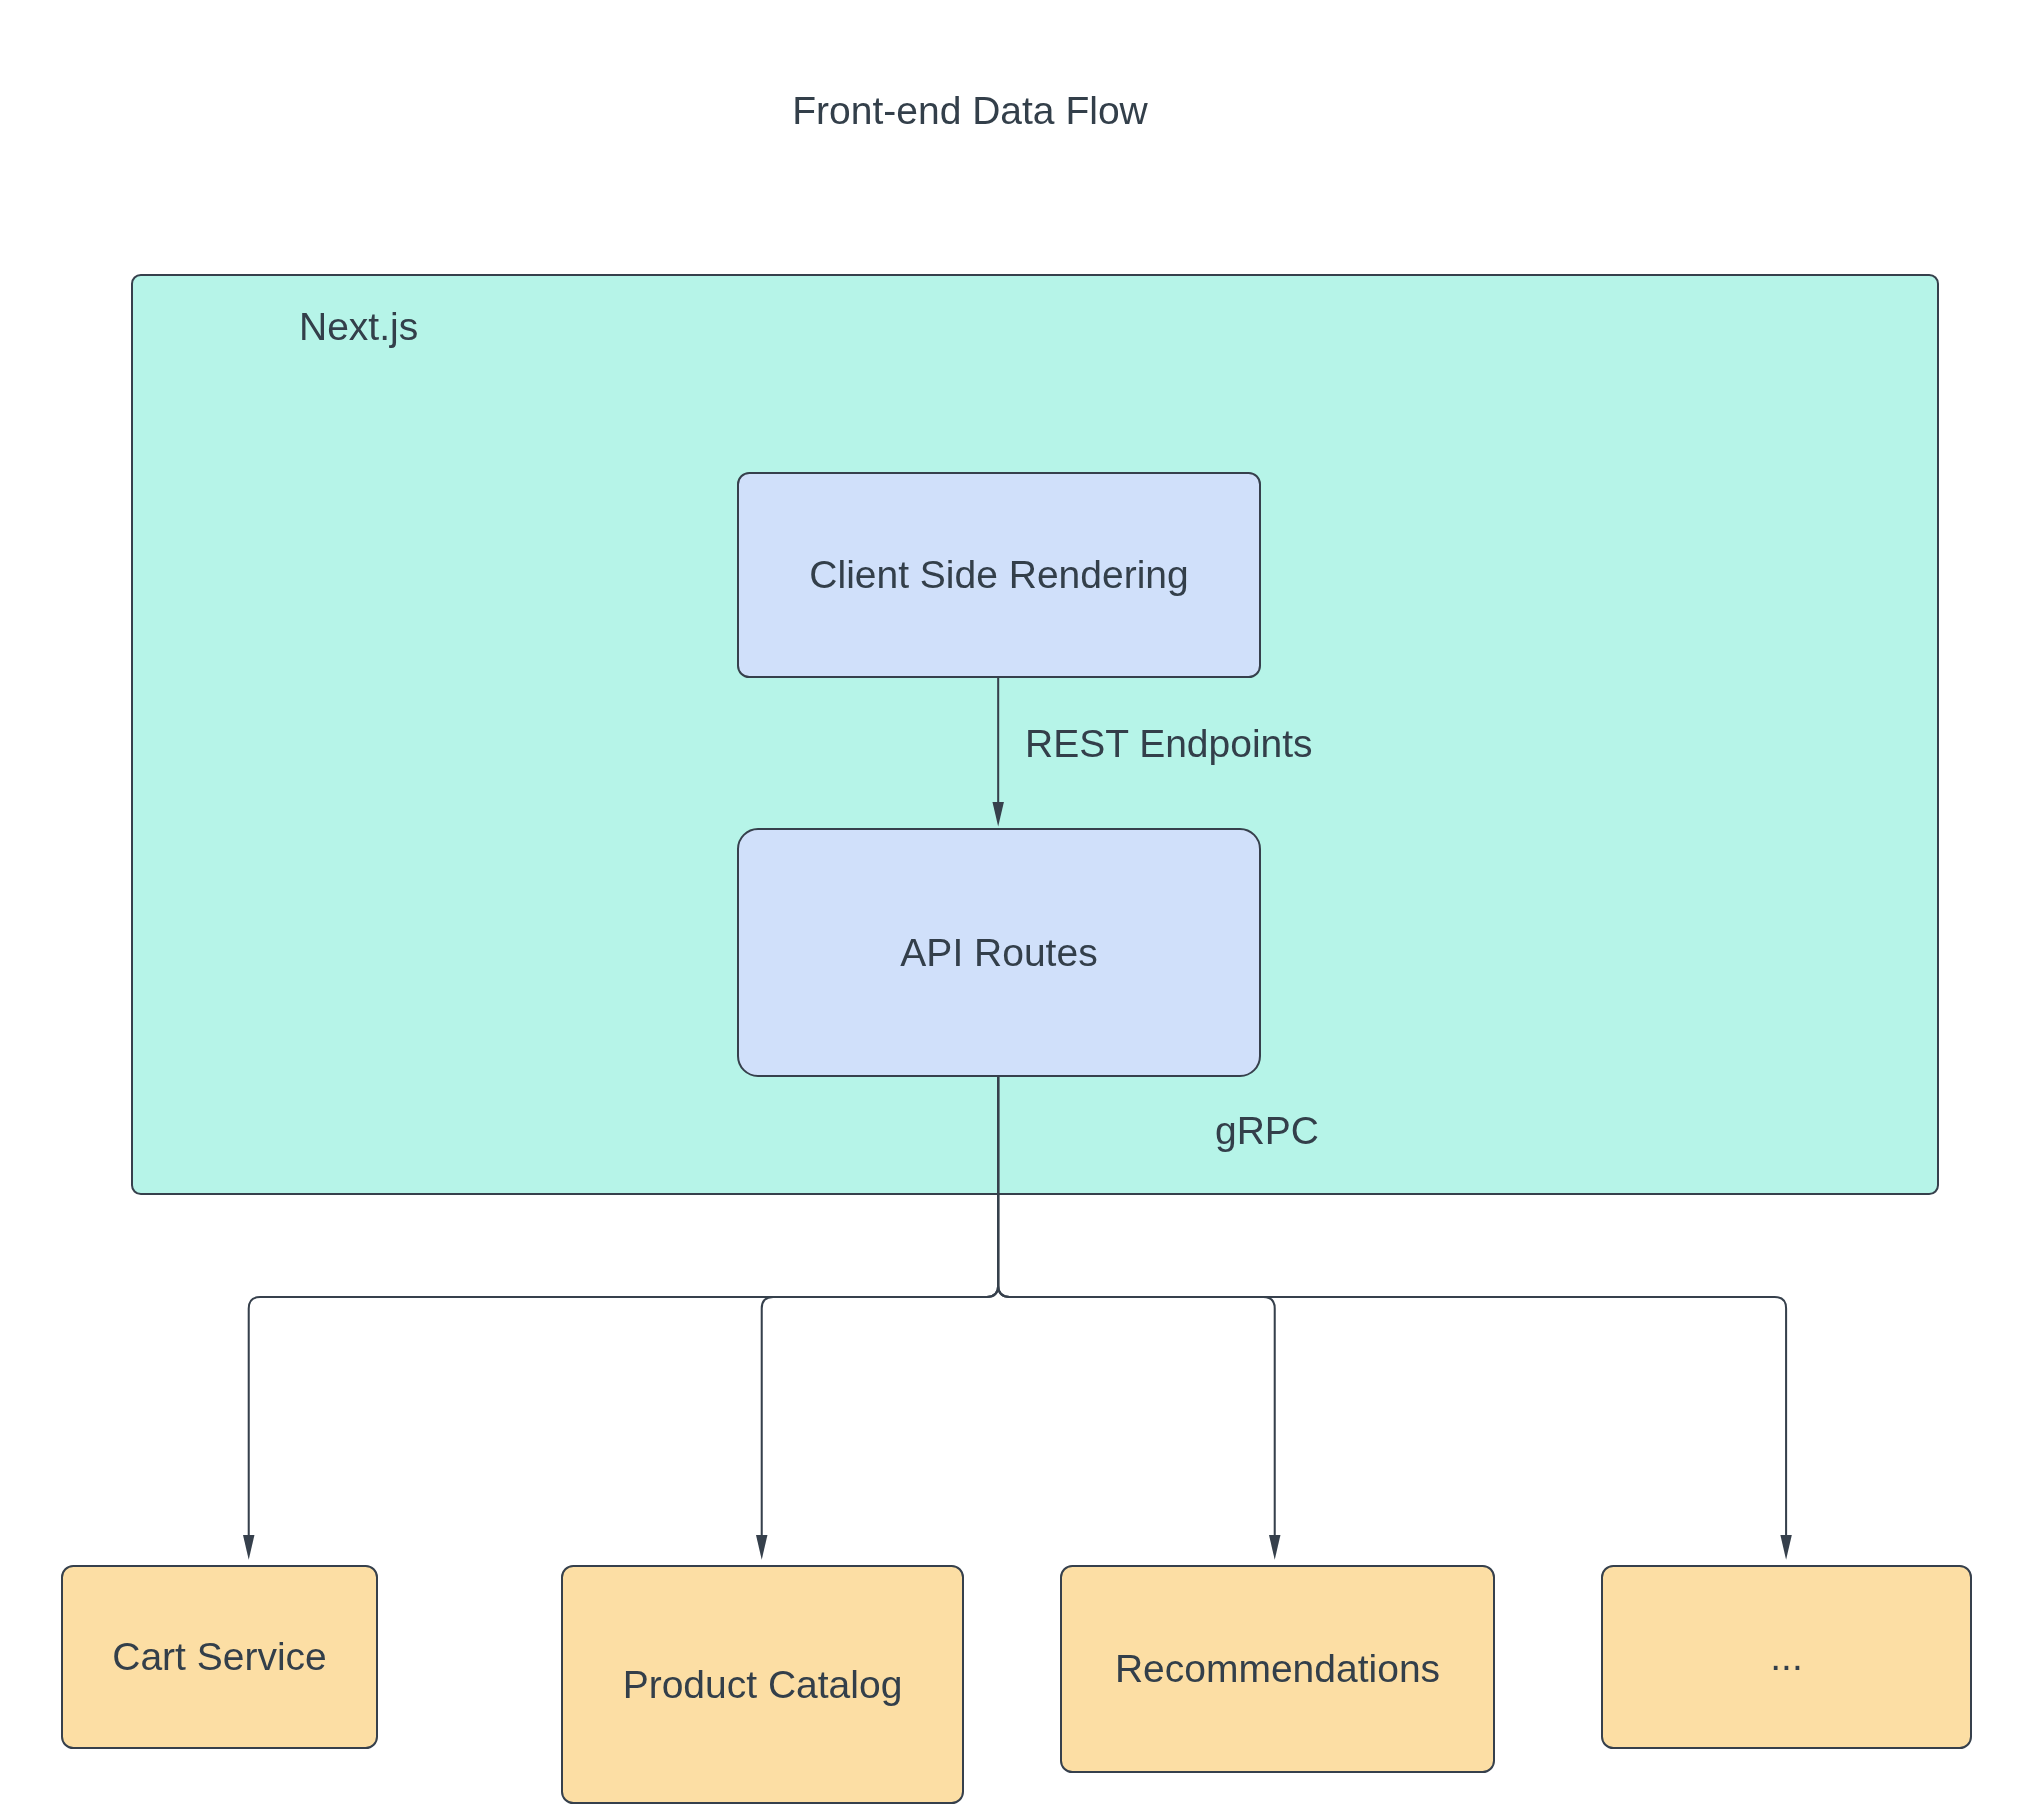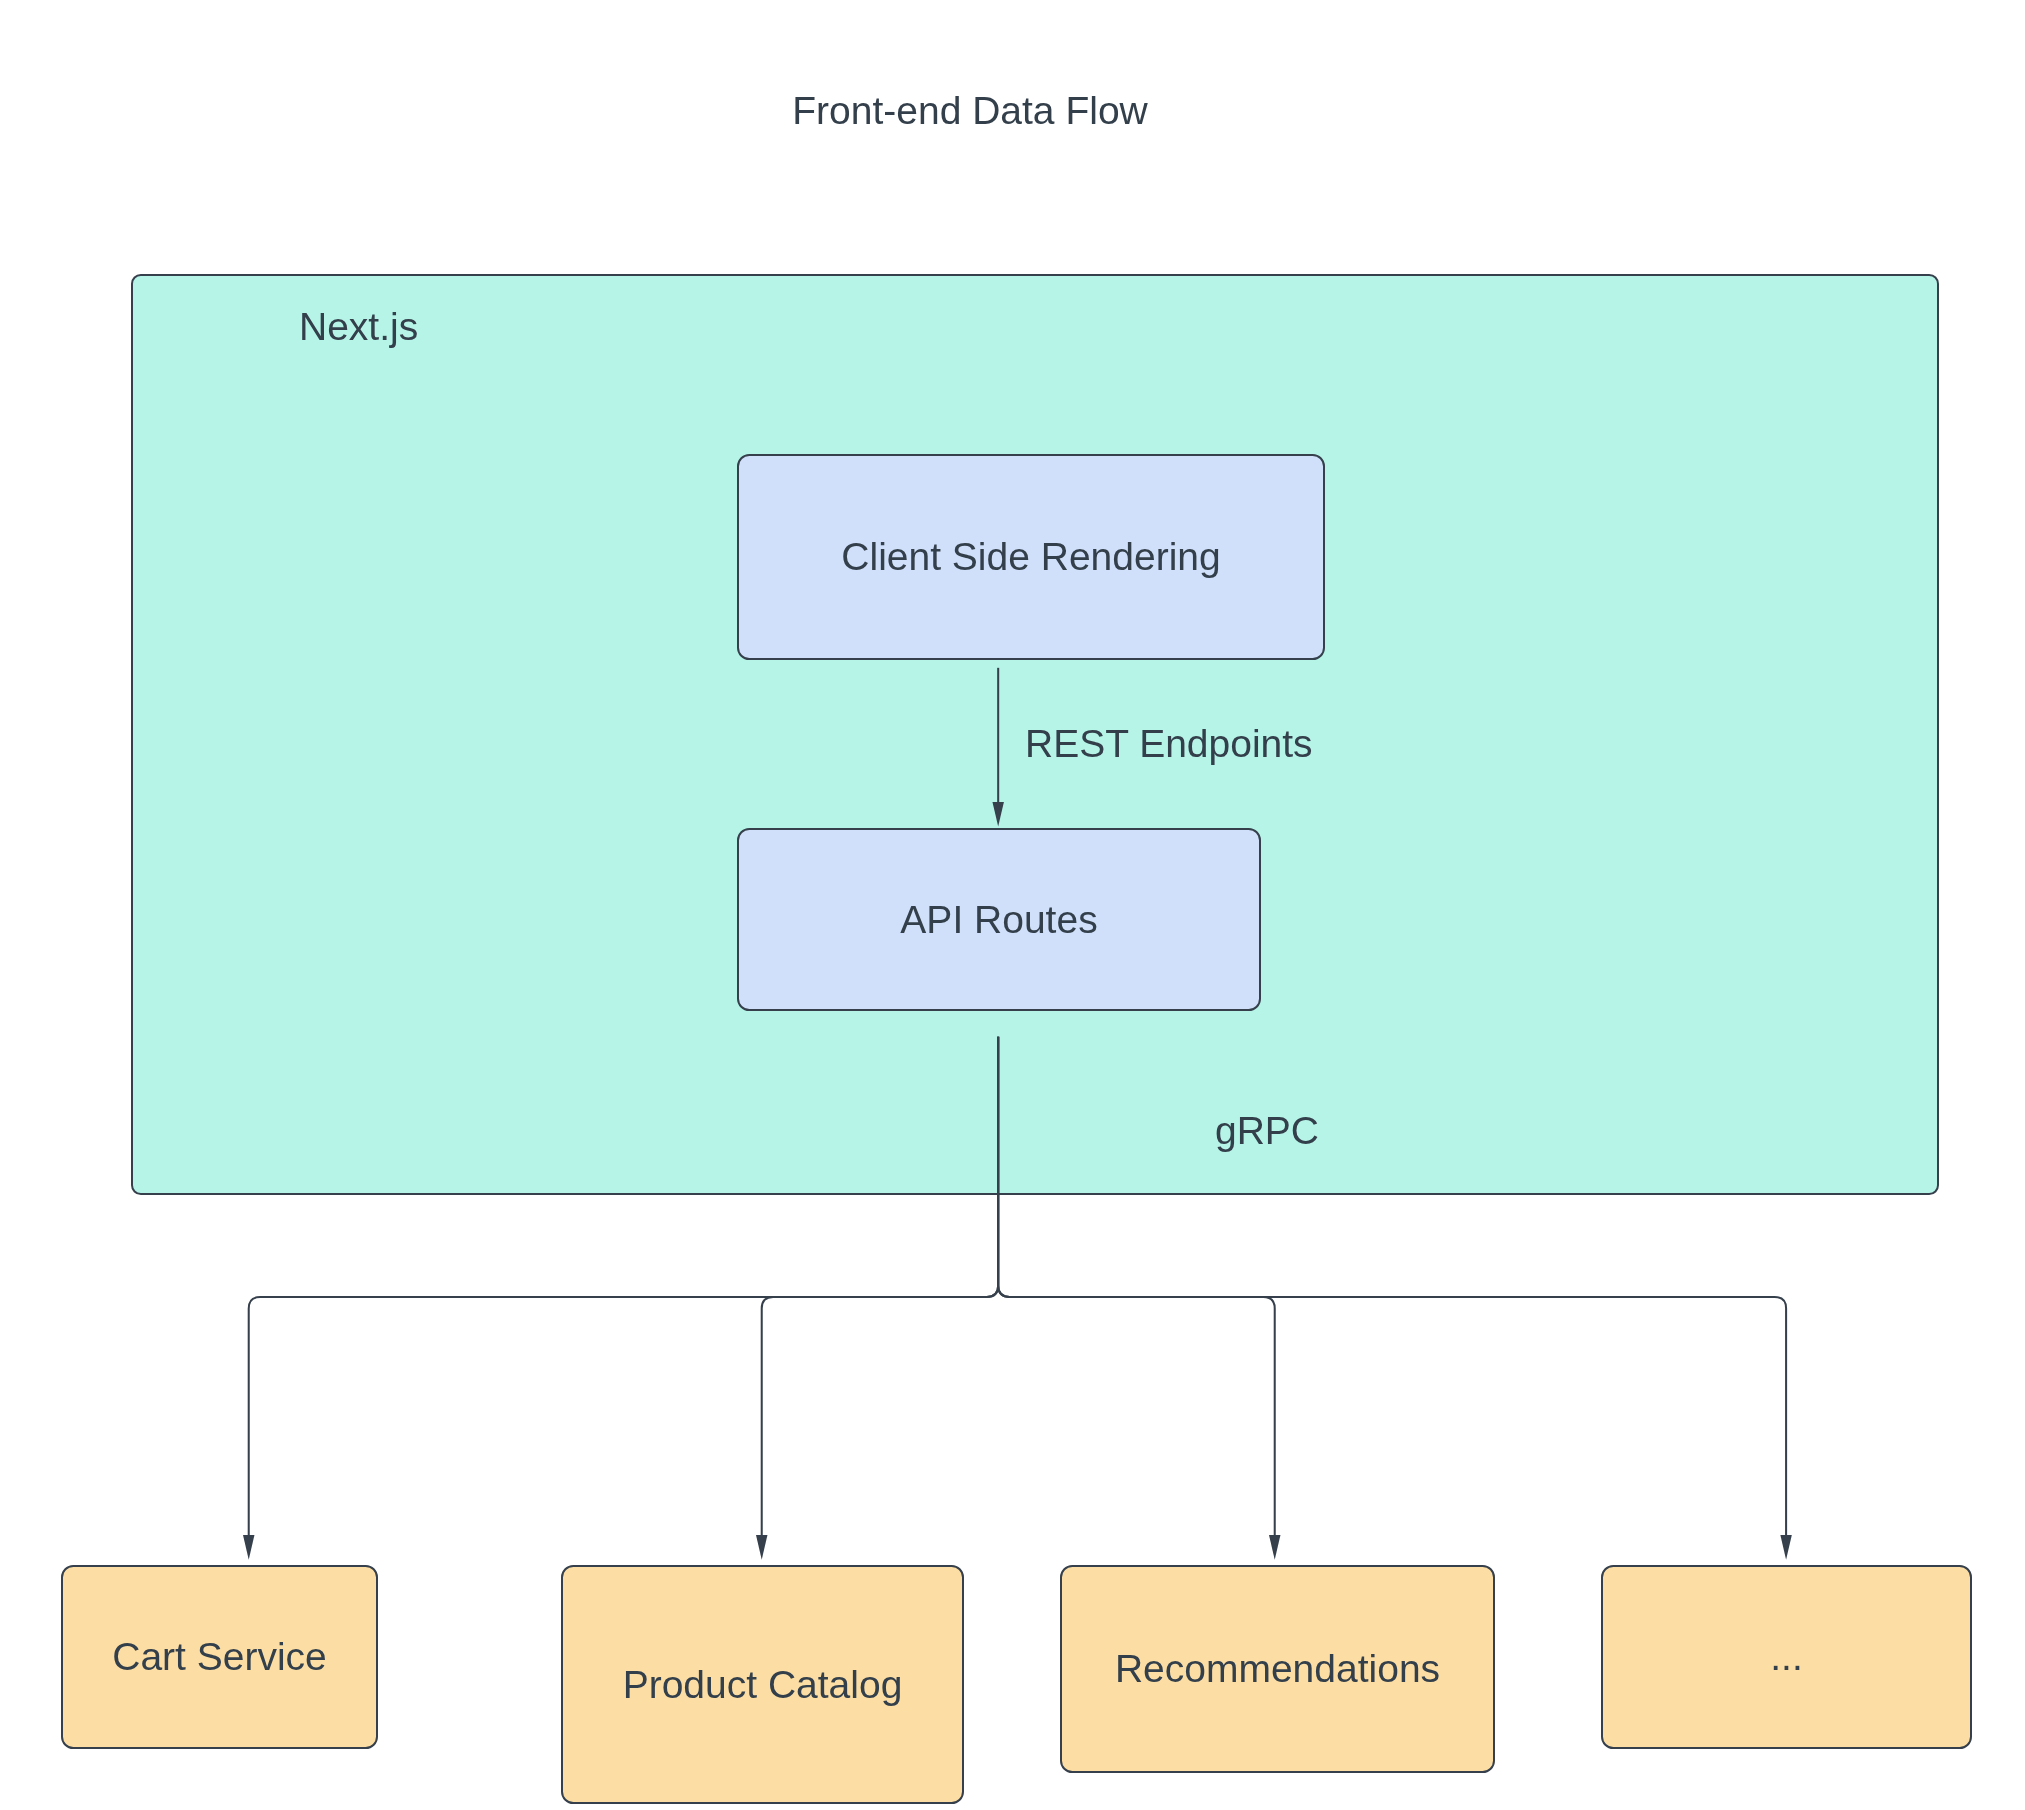--- a/index.html
+++ b/index.html
@@ -65,22 +65,22 @@
     font-size: 39px;
     text-align: center;
     color: #333f4a;
   }
   .node-blue {
     background: #d0e0fa;
   }
   .node-orange {
     background: #fcdea4;
   }
-  .node-csr   { left: 737px;  top: 454px;  width: 588px; height: 206px; }
-  .node-api   { left: 737px;  top: 828px; width: 524px; height: 183px; }
+  .node-csr   { left: 737px;  top: 472px;  width: 524px; height: 206px; }
+  .node-api   { left: 737px;  top: 828px; width: 524px; height: 249px; border-radius: 21px; }
   .node-cart  { left: 61px;   top: 1565px; width: 317px; height: 184px; }
   .node-cat   { left: 561px;  top: 1565px; width: 403px; height: 239px; }
   .node-rec   { left: 1060px; top: 1565px; width: 435px; height: 208px; }
   .node-more  { left: 1601px; top: 1565px; width: 371px; height: 184px; }
   .edge-label {
     position: absolute;
     font-size: 39px;
     line-height: 1.1;
     white-space: nowrap;
     color: #333f4a;

